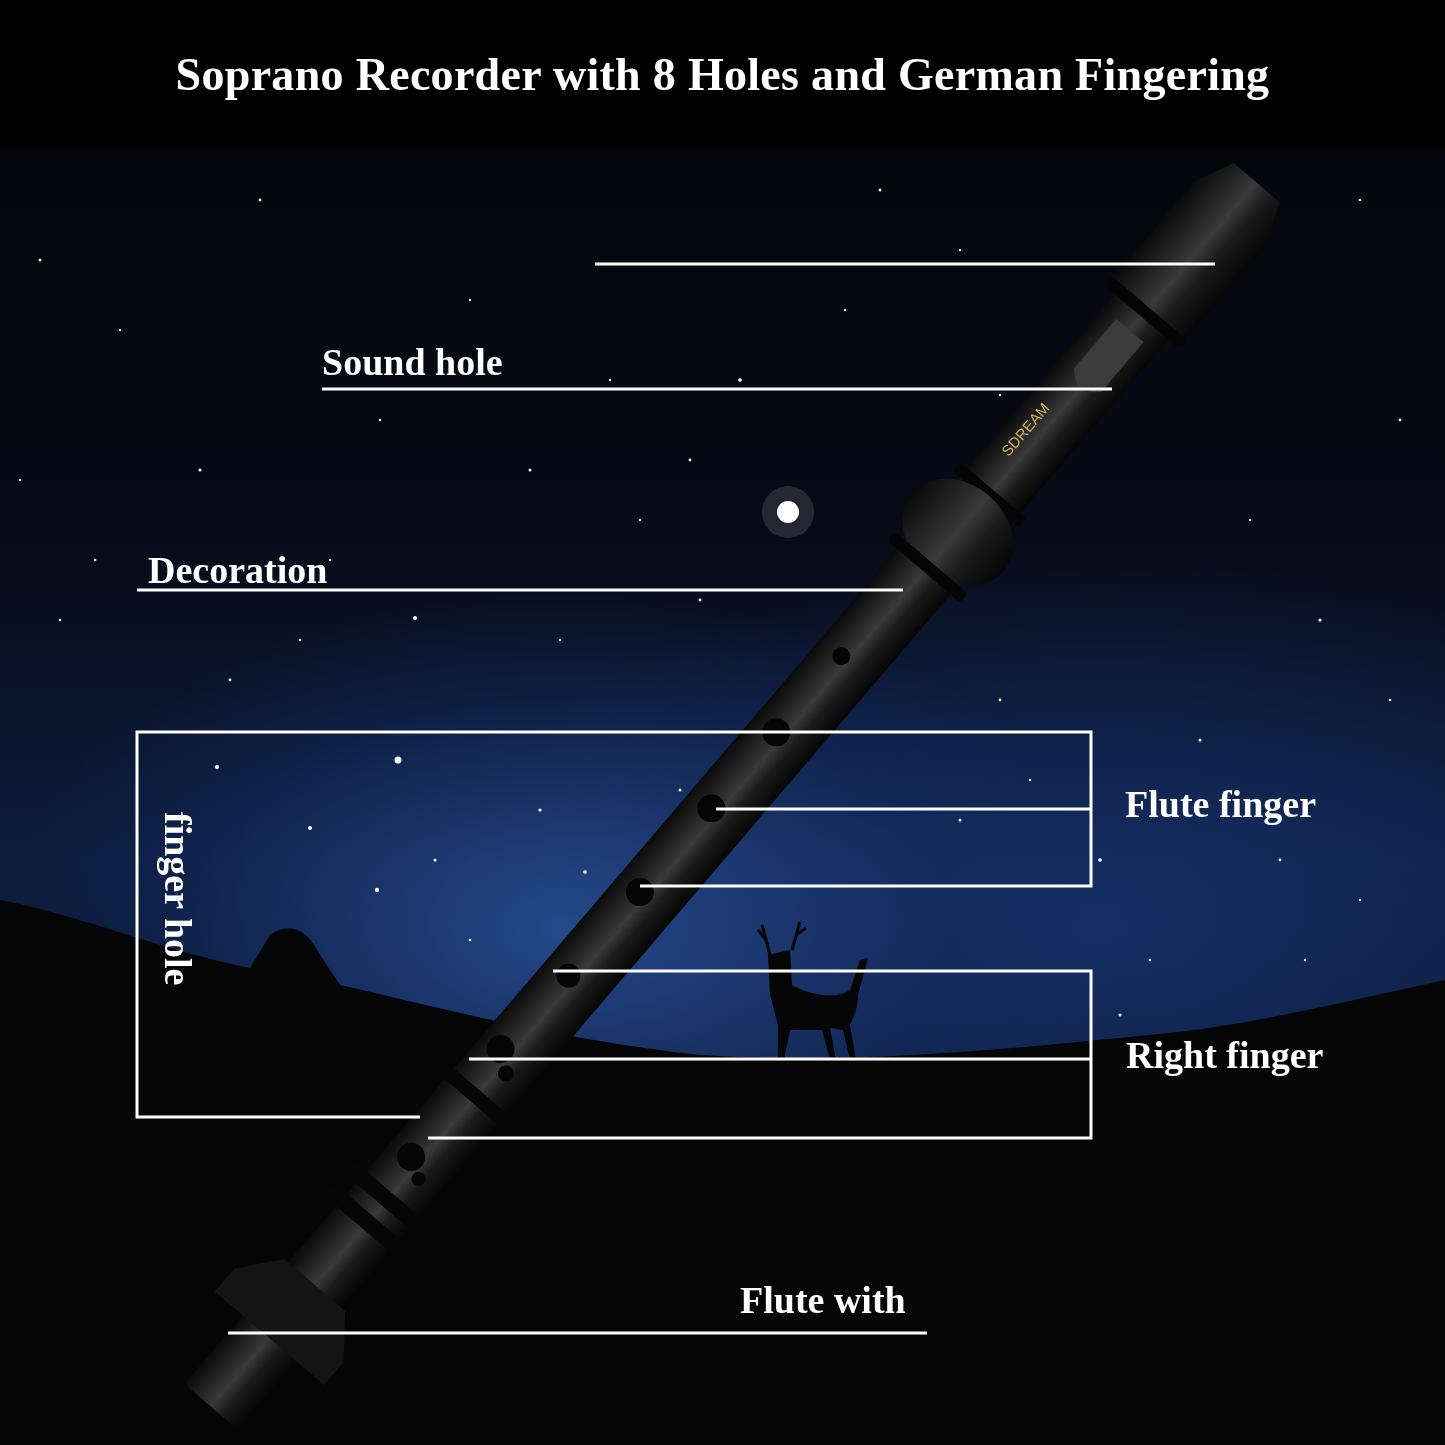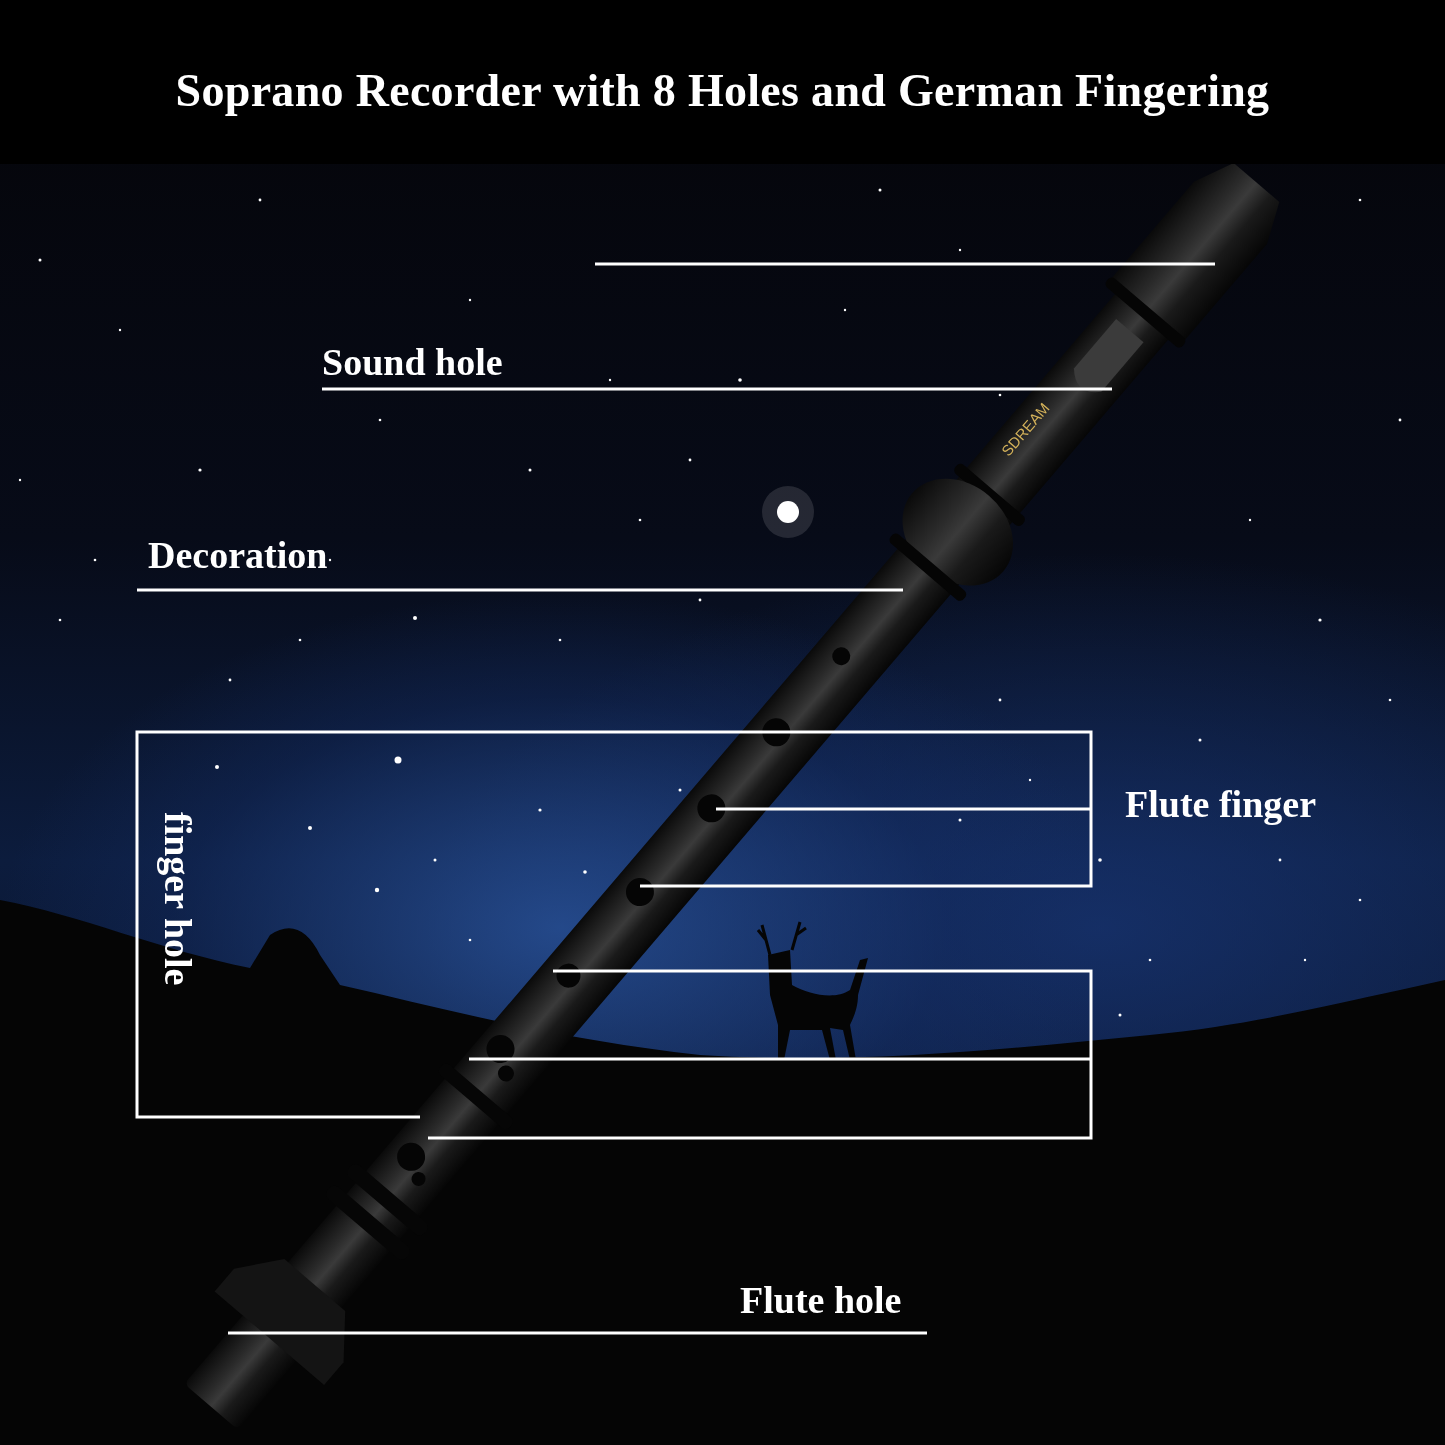--- a/index.html
+++ b/index.html
@@ -1,17 +1,17 @@
 <!DOCTYPE html>
 <html><head>
 <meta charset="utf-8">
 <style>
   html,body{margin:0;padding:0;background:#000;}
   #stage{position:relative;width:1445px;height:1445px;overflow:hidden;background:#000;font-family:"DejaVu Serif","Liberation Serif",serif;}
-  #header{position:absolute;left:0;top:16px;width:1445px;height:148px;background:#000;display:flex;align-items:center;justify-content:center;z-index:5;}
+  #header{position:absolute;left:0;top:0;width:1445px;height:148px;background:#000;display:flex;align-items:center;justify-content:center;z-index:5;}
   #header h1{margin:0;color:#fff;font-family:"Liberation Serif","DejaVu Serif",serif;font-weight:bold;font-size:46px;letter-spacing:0.3px;}
   #sky{position:absolute;left:0;top:148px;width:1445px;height:1297px;
     background:
       radial-gradient(ellipse 700px 420px at 560px 780px, rgba(40,80,150,0.85), rgba(20,45,100,0.4) 55%, rgba(0,0,0,0) 80%),
       radial-gradient(ellipse 900px 500px at 1100px 780px, rgba(25,55,120,0.7), rgba(0,0,0,0) 75%),
       linear-gradient(#05060c 0%, #070b18 30%, #0c1c3d 55%, #0a1630 70%, #040507 85%, #030303 100%);}
   svg.layer{position:absolute;left:0;top:0;}
   .lbl{position:absolute;color:#fff;font-family:"Liberation Serif","DejaVu Serif",serif;font-weight:bold;font-size:38px;white-space:nowrap;z-index:4;}
   .lbl.vert{transform-origin:left top;transform:rotate(90deg);}
 </style>
@@ -143,18 +143,19 @@
       <polyline points="787,732 1091,732 1091,886 640,886"></polyline>
       <line x1="716" y1="809" x2="1091" y2="809"></line>
 
       <polyline points="553,971 1091,971 1091,1138 428,1138"></polyline>
       <line x1="469" y1="1059" x2="1091" y2="1059"></line>
       <line x1="228" y1="1333" x2="927" y2="1333"></line>
     </g>
   </svg>
 
   <div class="lbl" style="left:322px;top:330px;margin-top:10px;">Sound hole</div>
-  <div class="lbl" style="left:148px;top:533px;text-align:right;">Decoration</div>
+  <div class="lbl" style="left:148px;top:548px;text-align:right;">Decoration</div>
   <div class="lbl vert" style="left:200px;top:812px;">finger hole</div>
   <div class="lbl" style="left:1125px;top:782px;">Flute finger</div>
-  <div class="lbl" style="left:740px;top:1278px;">Flute hole</div>
+  <div class="lbl" style="left:1126px;top:1033px;">Right finger</div>
+  <div class="lbl" style="left:740px;top:1278px;">Flute with</div>
 
 </div>
 
 </body></html>

